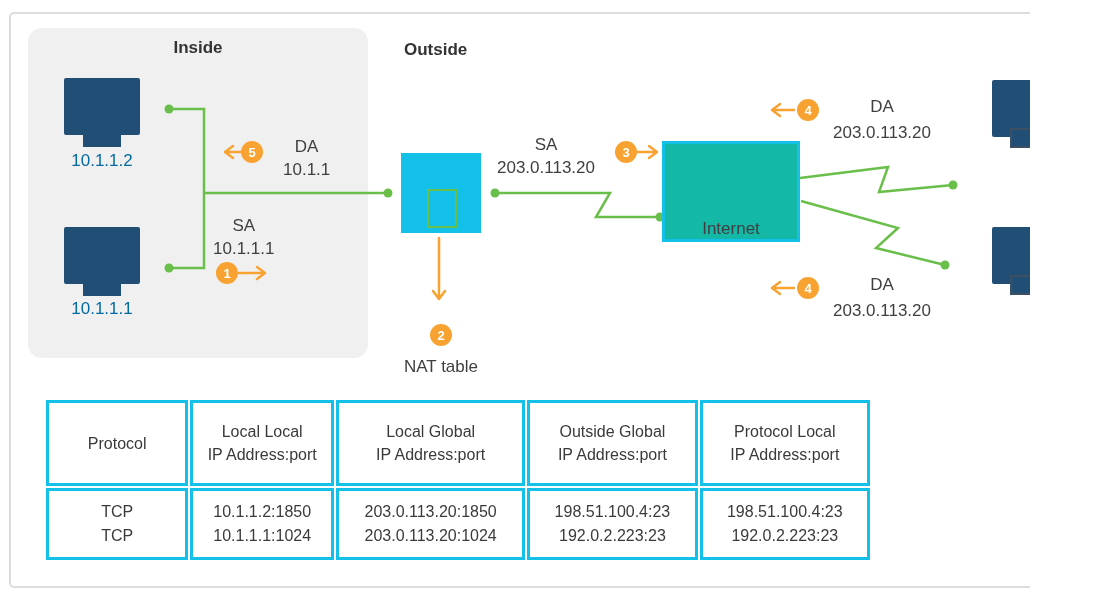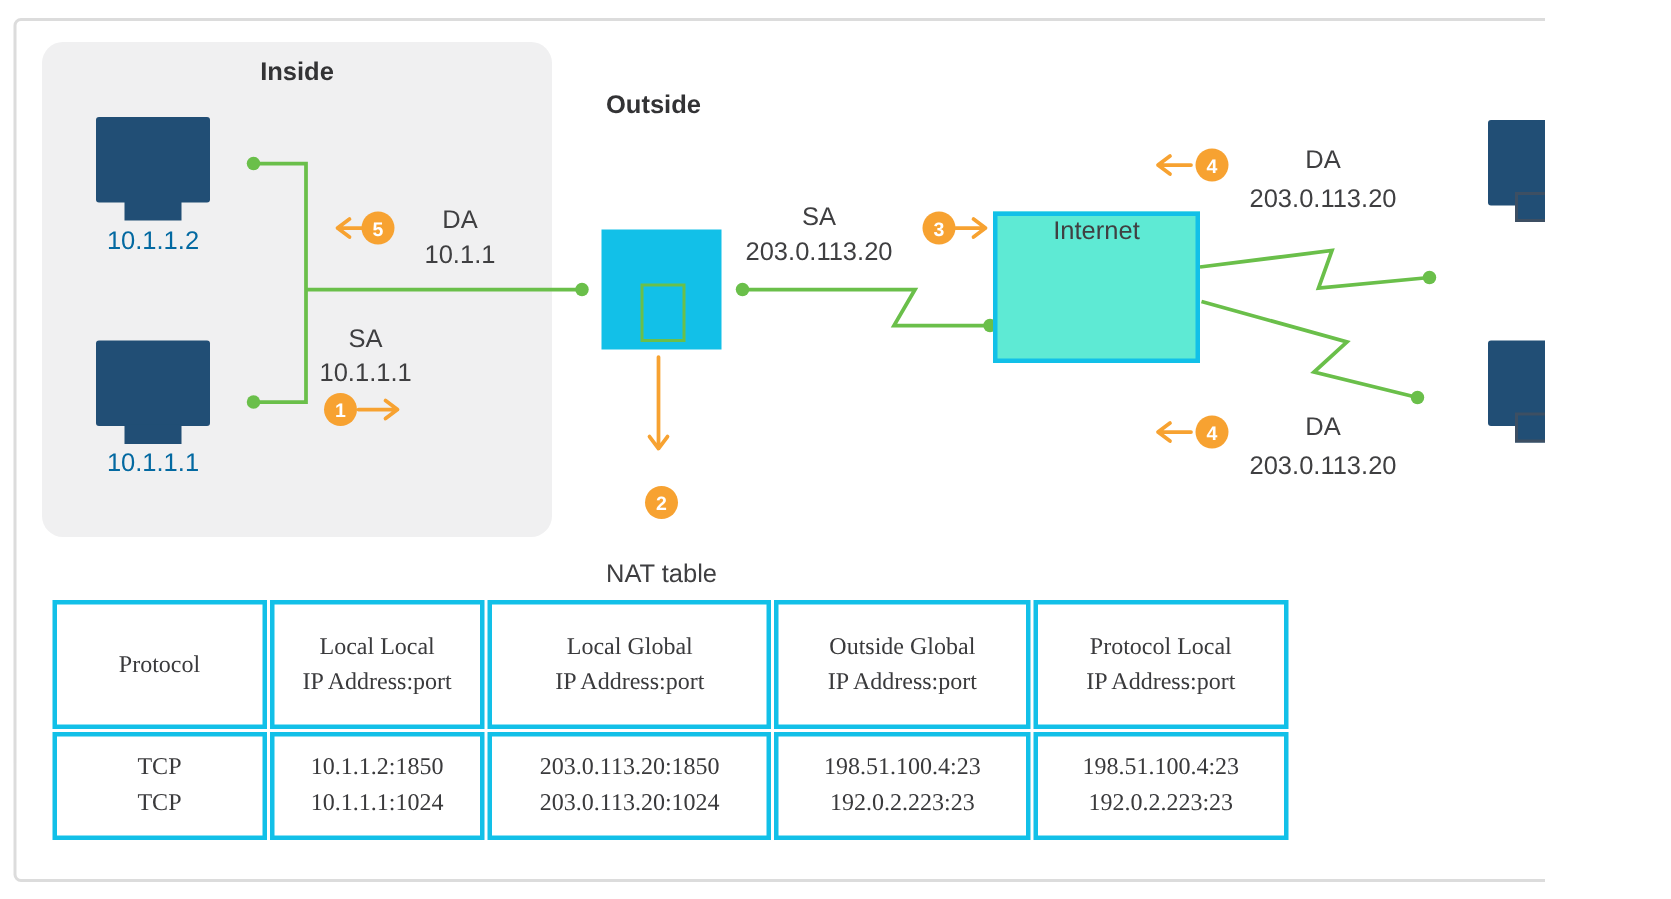--- a/index.html
+++ b/index.html
@@ -11,48 +11,48 @@
     position:absolute;left:9px;top:12px;width:1090px;height:572px;
     border:2px solid #dcdcdc;border-radius:5px;
   }
   .zone-inside{
     position:absolute;left:28px;top:28px;width:340px;height:330px;
     background:#f0f0f1;border-radius:14px;
   }
   .links{position:absolute;left:0;top:0;}
   .zone-label{position:absolute;font-weight:700;font-size:17px;color:#333335;}
   .zone-label.inside{left:148px;top:38px;width:100px;text-align:center;}
-  .zone-label.outside{left:404px;top:40px;margin-top:20px;}
+  .zone-label.outside{left:404px;top:40px;}
   
   .host{position:absolute;width:76px;}
   .host-body{width:76px;height:57px;background:#214e75;border-radius:2px;}
   .host-tab{width:38px;height:13px;background:#214e75;margin:-1px auto 0 auto;}
   .host--stand .host-tab{width:40px;height:20px;margin-top:-9px;border:2px solid #3d4f63;box-sizing:border-box;background:#214e75;}
   .dev-label{position:absolute;font-size:17px;text-align:center;line-height:21px;color:#0369a1;}
   
   .router{position:absolute;left:401px;top:153px;width:80px;height:80px;background:#12c0e8;}
   .router-port{position:absolute;left:26px;top:36px;width:26px;height:35px;border:2px solid #6abf4a;}
   
   .internet{
     position:absolute;left:662px;top:141px;width:138px;height:101px;
-    background:#5eead4;border:3px solid #12c0e8;box-sizing:border-box;
-    display:flex;align-items:flex-start;justify-content:center;font-size:17px;color:#404042;
+    background:#14b8a6;border:3px solid #12c0e8;box-sizing:border-box;
+    display:flex;align-items:flex-end;justify-content:center;font-size:17px;color:#404042;
   }
   
   .note{position:absolute;font-size:17px;line-height:23px;color:#3f3f41;}
   .note span{display:block;text-align:center;}
   .step-badge{
     position:absolute;width:22px;height:22px;border-radius:50%;background:#f7a231;
     color:#ffffff;font-size:13px;font-weight:700;display:flex;align-items:center;justify-content:center;
   }
-  .nat-label{position:absolute;left:386px;top:357px;width:110px;text-align:center;font-size:17px;margin-top:16px;}
+  .nat-label{position:absolute;left:386px;top:357px;width:110px;text-align:center;font-size:17px;}
   
   .nat-table{
-    position:absolute;left:33px;top:398px;width:828px;
-    border-collapse:separate;border-spacing:2px;font-family:Liberation Serif, serif;
+    position:absolute;left:44px;top:398px;width:828px;
+    border-collapse:separate;border-spacing:2px;
   }
   .nat-table th,.nat-table td{
     border:3px solid #12c0e8;background:#ffffff;text-align:center;vertical-align:middle;
     font-weight:400;padding:0;color:#3a3a3c;
   }
   .nat-table th{height:80px;font-size:16px;line-height:23px;}
   .nat-table td{height:66px;font-size:16px;line-height:24px;}
 </style>
 </head>
 <body>

